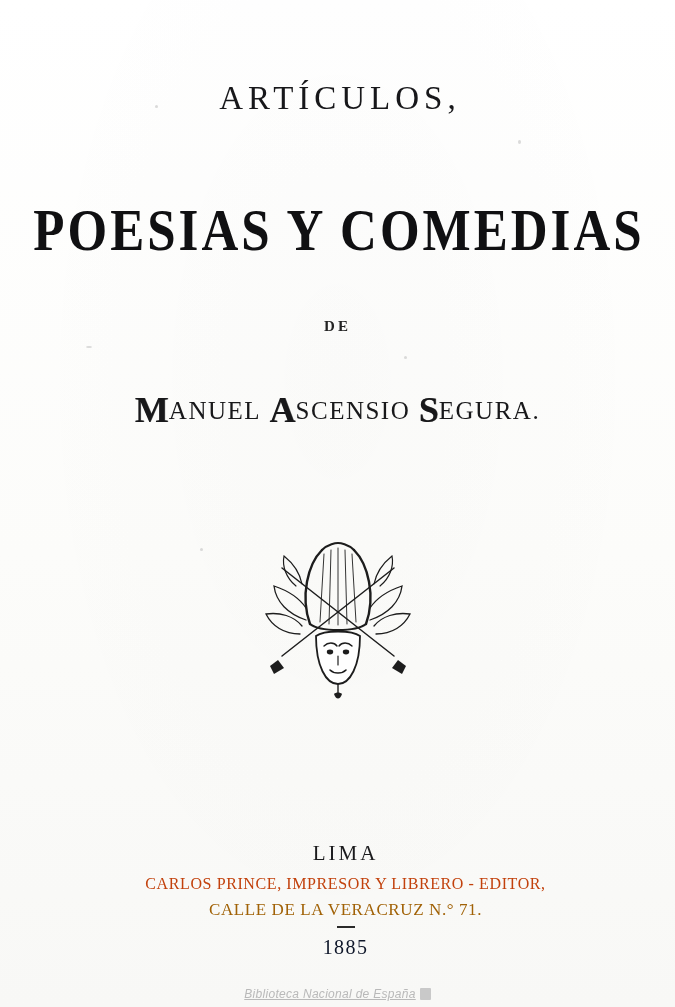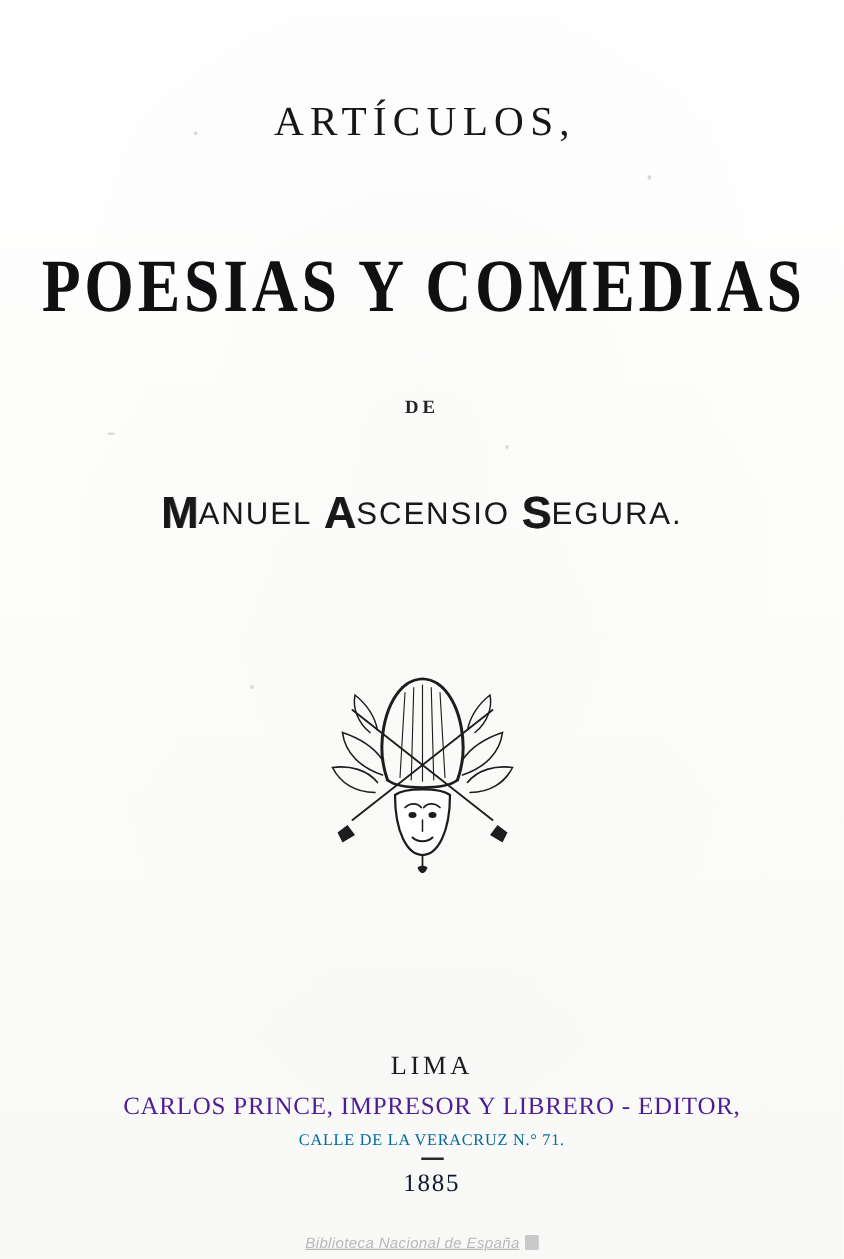--- a/index.html
+++ b/index.html
@@ -81,21 +81,21 @@
   }
 
   .author {
     position: absolute;
     top: 386px;
     left: 0;
     right: 0;
     font-size: 26px;
     letter-spacing: 2px;
     color: #18181a;
-    font-family: Liberation Sans, sans-serif;
+    font-family: Liberation Serif, serif;
   }
   .author .drop {
     font-size: 36px;
     font-weight: 700;
     letter-spacing: 0;
     position: relative;
     top: 3px;
     text-shadow: 0.5px 0 0 rgba(0,0,0,0.55);
   }
   .author .rest {
@@ -119,29 +119,29 @@
     bottom: 48px;
     margin-top: 32px;
   }
   .imprint-city {
     font-size: 21px;
     letter-spacing: 3px;
     color: #1b1b1d;
     margin-bottom: 9px;
   }
   .imprint-publisher {
-    font-size: 20px;
+    font-size: 16px;
     letter-spacing: 0.6px;
-    color: #4c1d95;
+    color: #c2410c;
     margin-bottom: 7px;
   }
   .imprint-address {
-    font-size: 13px;
+    font-size: 17px;
     letter-spacing: 0.6px;
-    color: #0369a1;
+    color: #a16207;
     margin-bottom: 6px;
   }
   .imprint-rule {
     width: 18px;
     height: 2px;
     background: #2a2a2a;
     margin: 6px auto 8px auto;
   }
   .imprint-year {
     font-size: 20px;

